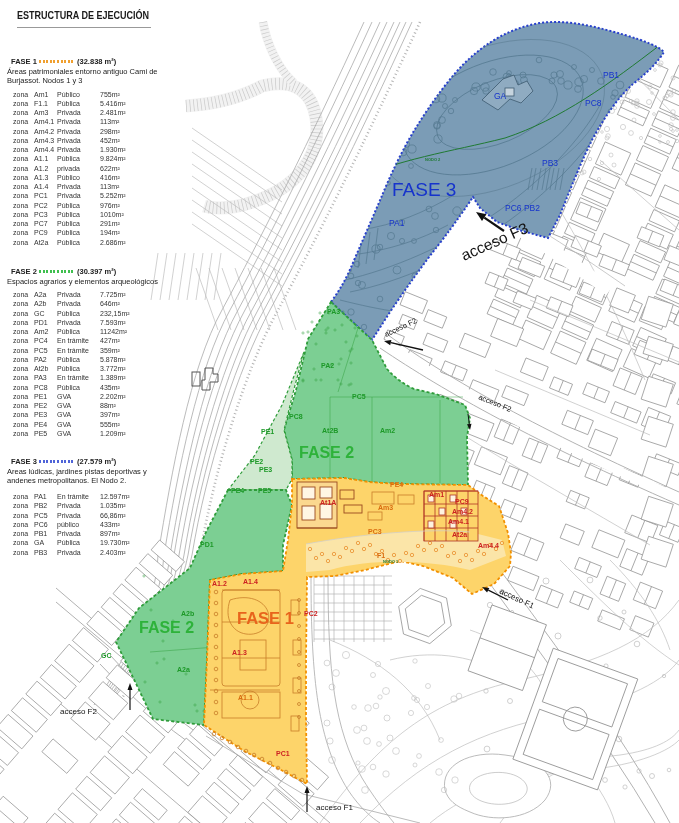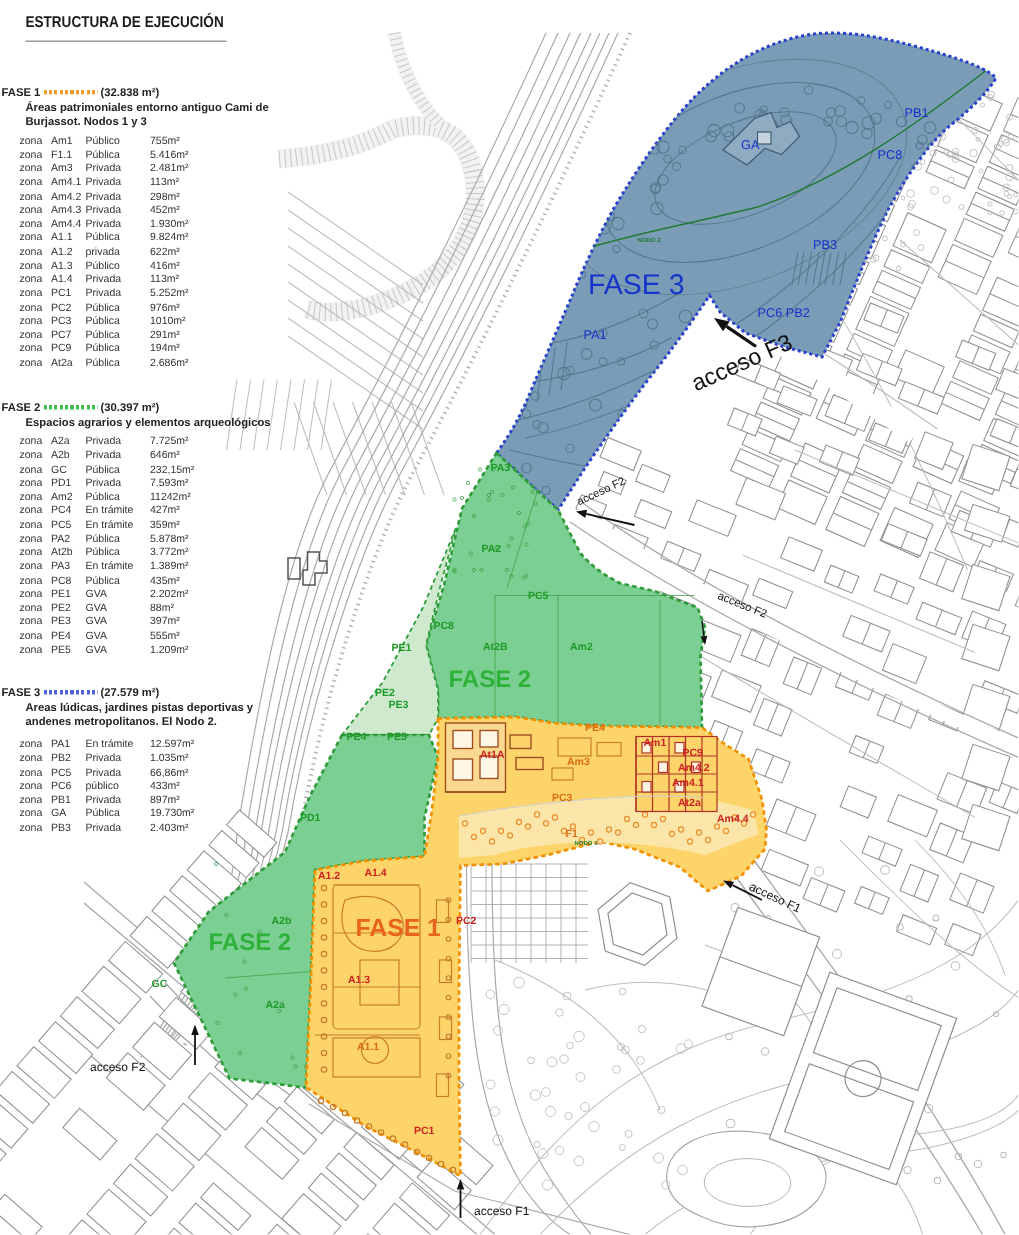--- a/index.html
+++ b/index.html
@@ -1,21 +1,21 @@
 <!DOCTYPE html>
 <html><head><meta charset="utf-8">
 <style>
 html,body{margin:0;padding:0;background:#ffffff;width:679px;height:823px;overflow:hidden;}
 body{font-family:"Liberation Sans", sans-serif;position:relative;}
 #map{position:absolute;left:0;top:0;}
 #title{position:absolute;left:17px;top:9px;font-size:10.5px;font-weight:bold;letter-spacing:0px;color:#1a1a1a;transform:scaleX(0.86);transform-origin:0 0;white-space:nowrap;}
 #title-line{position:absolute;left:17px;top:27px;width:134px;height:1px;background:#999;}
-.lh{position:absolute;left:1px;font-size:7.5px;color:#222;white-space:nowrap;text-align:center;}
+.lh{position:absolute;left:11px;font-size:7.5px;color:#222;white-space:nowrap;text-align:center;}
 .dln{display:inline-block;width:36px;height:3px;margin-bottom:1px;}
-.ld{position:absolute;left:17px;font-size:7.5px;font-weight:bold;color:#222;line-height:9px;white-space:nowrap;}
+.ld{position:absolute;left:7px;font-size:7.5px;font-weight:normal;color:#222;line-height:9px;white-space:nowrap;}
 .lr{position:absolute;left:0;font-size:7px;color:#333;white-space:nowrap;}
 .c1{position:absolute;left:13px;}
 .c2{position:absolute;left:34px;}
 .c3{position:absolute;left:57px;}
 .c4{position:absolute;left:100px;}
 </style></head>
 <body>
 
 <svg id="map" width="679" height="823" viewBox="0 0 679 823">
 

